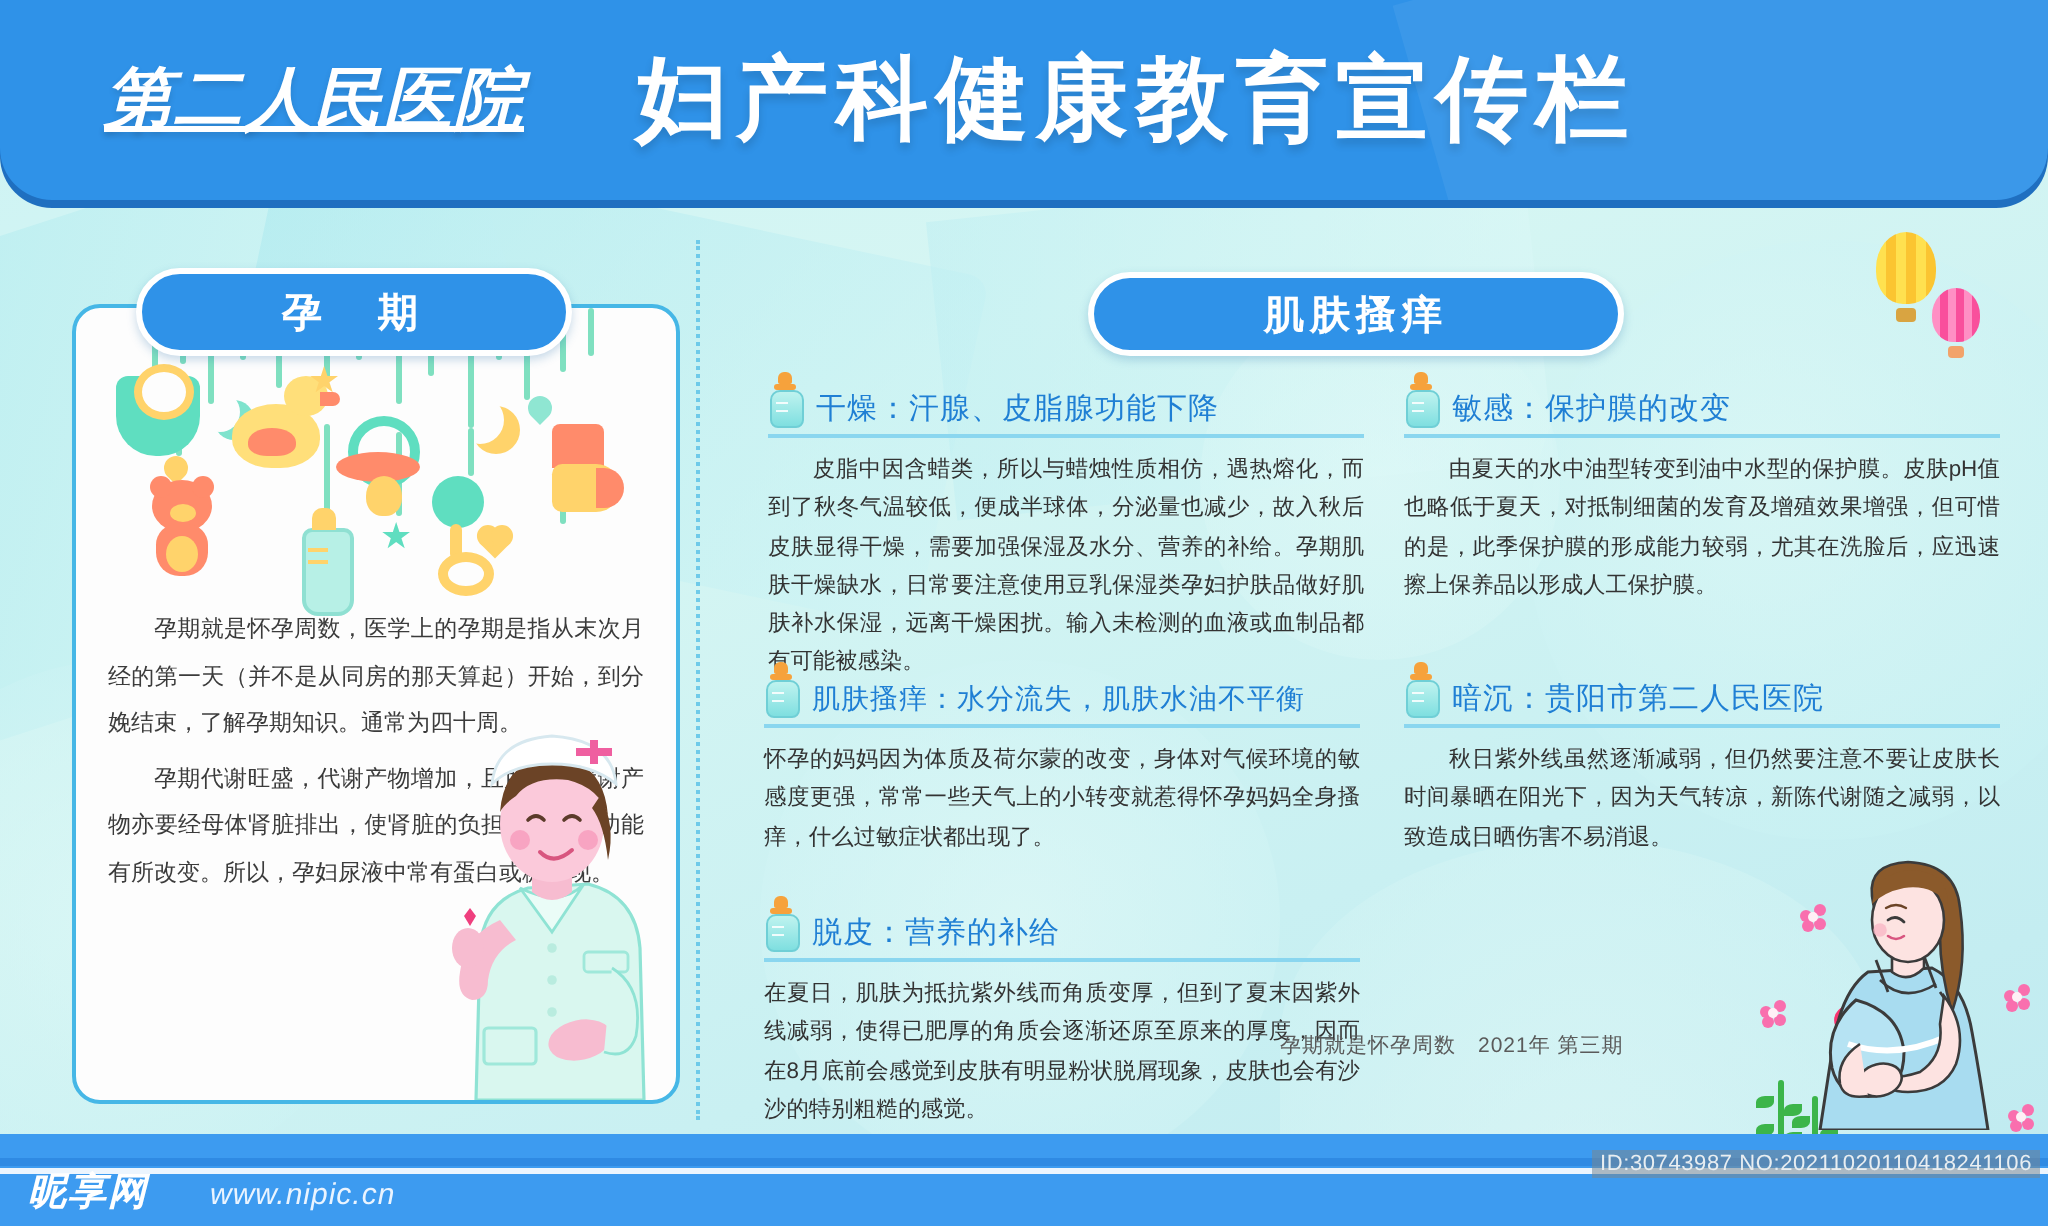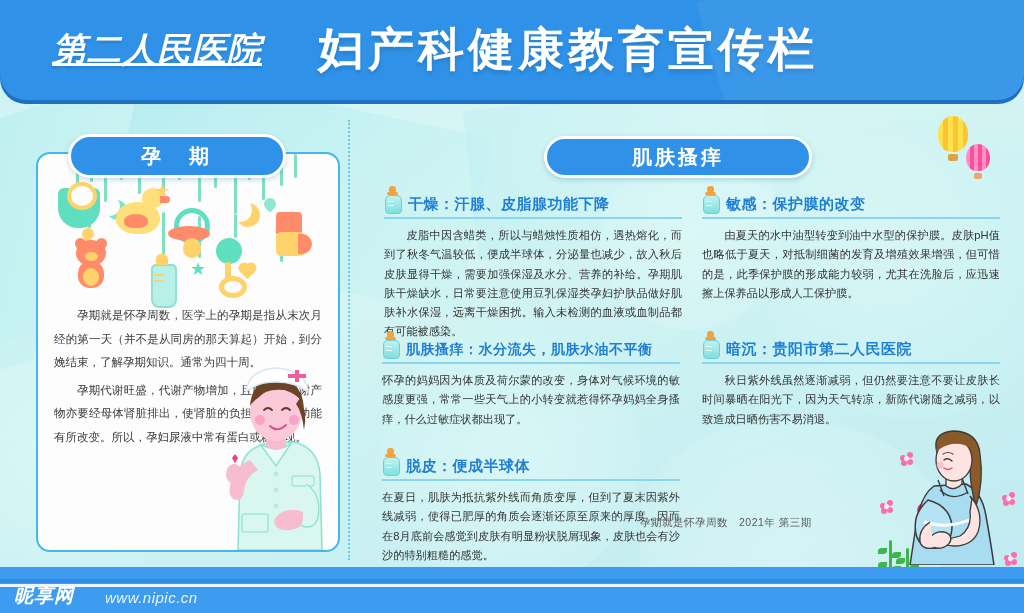--- a/index.html
+++ b/index.html
@@ -134,21 +134,21 @@
 
   
   #nurse{position:absolute;left:172px;top:200px;width:132px;height:196px;}
 
   
   #right{
     position:absolute;left:372px;top:186px;width:640px;height:360px;
   }
   .sec{position:absolute;width:298px;}
   .sec-head{display:flex;align-items:flex-end;gap:7px;border-bottom:2px solid #8ad6ef;padding-bottom:3px;}
-  .sec-title{color:#1f7fd4;font-size:15px;font-weight:bold;letter-spacing:.5px;white-space:nowrap;}
+  .sec-title{color:#1f7fd4;font-size:15px;font-weight:normal;letter-spacing:.5px;white-space:nowrap;}
   .sec-title.small{font-size:14px;}
   .sec-body{margin-top:7px;font-size:11.2px;color:#333;line-height:1.72;text-align:justify;}
   .sec-body.ind{text-indent:2em;}
 
   
   .bb{position:relative;width:17px;height:28px;flex:0 0 17px;}
   .bb .cap{position:absolute;left:5px;top:0;width:7px;height:6px;background:#f6a23c;border-radius:3px 3px 1px 1px;}
   .bb .ring{position:absolute;left:3px;top:6px;width:11px;height:3px;background:#f6a23c;border-radius:2px;}
   .bb .body{position:absolute;left:1px;top:9px;width:15px;height:17px;
      background:linear-gradient(180deg,#bff3ef,#7fdfe0);
@@ -412,21 +412,21 @@
 
     <div class="sec" id="sec5">
       <div class="sec-head">
         <div class="bb">
           <div class="cap"></div>
             <div class="ring"></div>
             <div class="body"></div>
           <div class="mark"></div>
             <div class="mark mark2"></div>
         </div>
-        <div class="sec-title">脱皮：便成半球体</div>
+        <div class="sec-title">脱皮：营养的补给</div>
       </div>
       <div class="sec-body">在夏日，肌肤为抵抗紫外线而角质变厚，但到了夏末因紫外线减弱，使得已肥厚的角质会逐渐还原至原来的厚度，因而在8月底前会感觉到皮肤有明显粉状脱屑现象，皮肤也会有沙沙的特别粗糙的感觉。</div>
     </div>
   </div>
 
   <div id="credit">孕期就是怀孕周数　2021年 第三期</div>
 
   <div class="flower" style="left:900px;top:452px;">
     <i style="left:0;top:3px;"></i>
       <i style="left:7px;top:0;"></i>
@@ -504,14 +504,15 @@
     <path d="M82 68 Q94 84 88 102 Q82 116 64 116 Q52 116 48 108 Q58 110 70 106 Q82 98 80 82 Z" fill="#fde3e1" stroke="#3b3b3b" stroke-width="1.3"></path>
     <ellipse cx="50" cy="110" rx="11" ry="8" fill="#fde3e1" stroke="#3b3b3b" stroke-width="1.3" transform="rotate(-14 50 110)"></ellipse>
     <path d="M40 92 Q28 100 30 112 Q32 120 44 118" fill="#fde3e1" stroke="#3b3b3b" stroke-width="1.3"></path>
   </svg>
 
   <div id="wm-bar"></div>
   <div id="wm-line"></div>
   <div id="wm-white"></div>
   <div id="wm-logo">昵享网</div>
   <div id="wm-url">www.nipic.cn</div>
+  <div id="wm-id">ID:30743987 NO:20211020110418241106</div>
 
 </div>
 
 </body></html>

